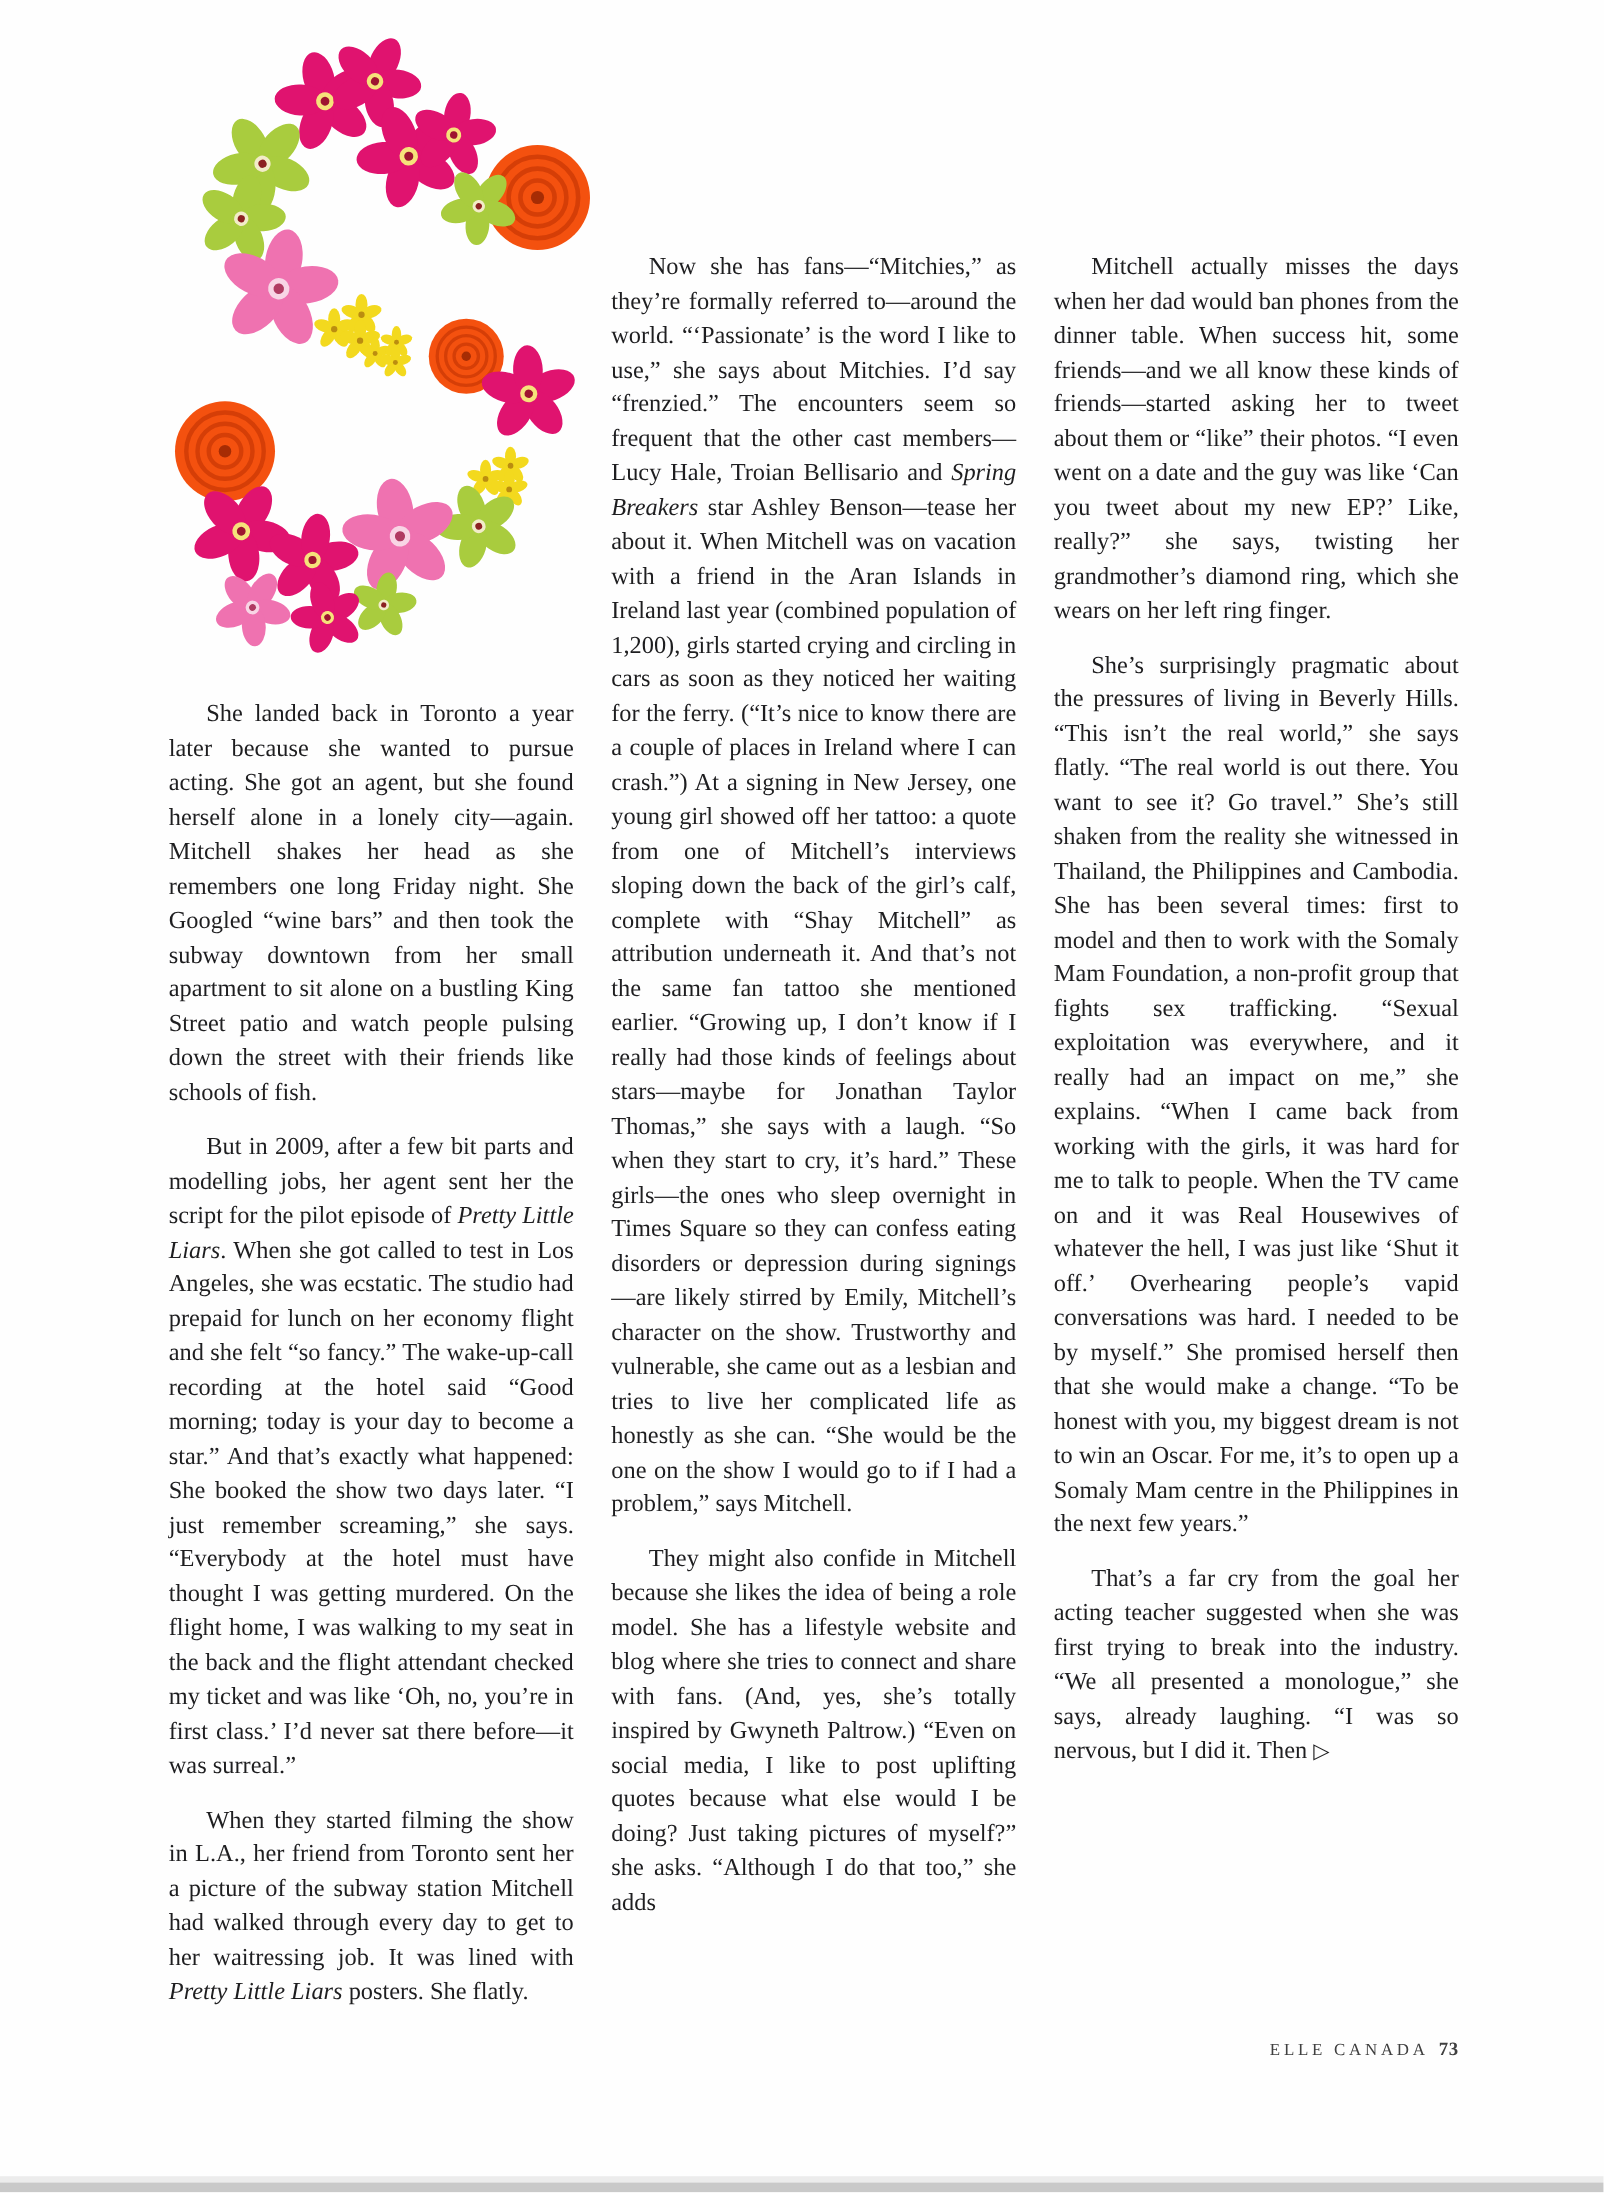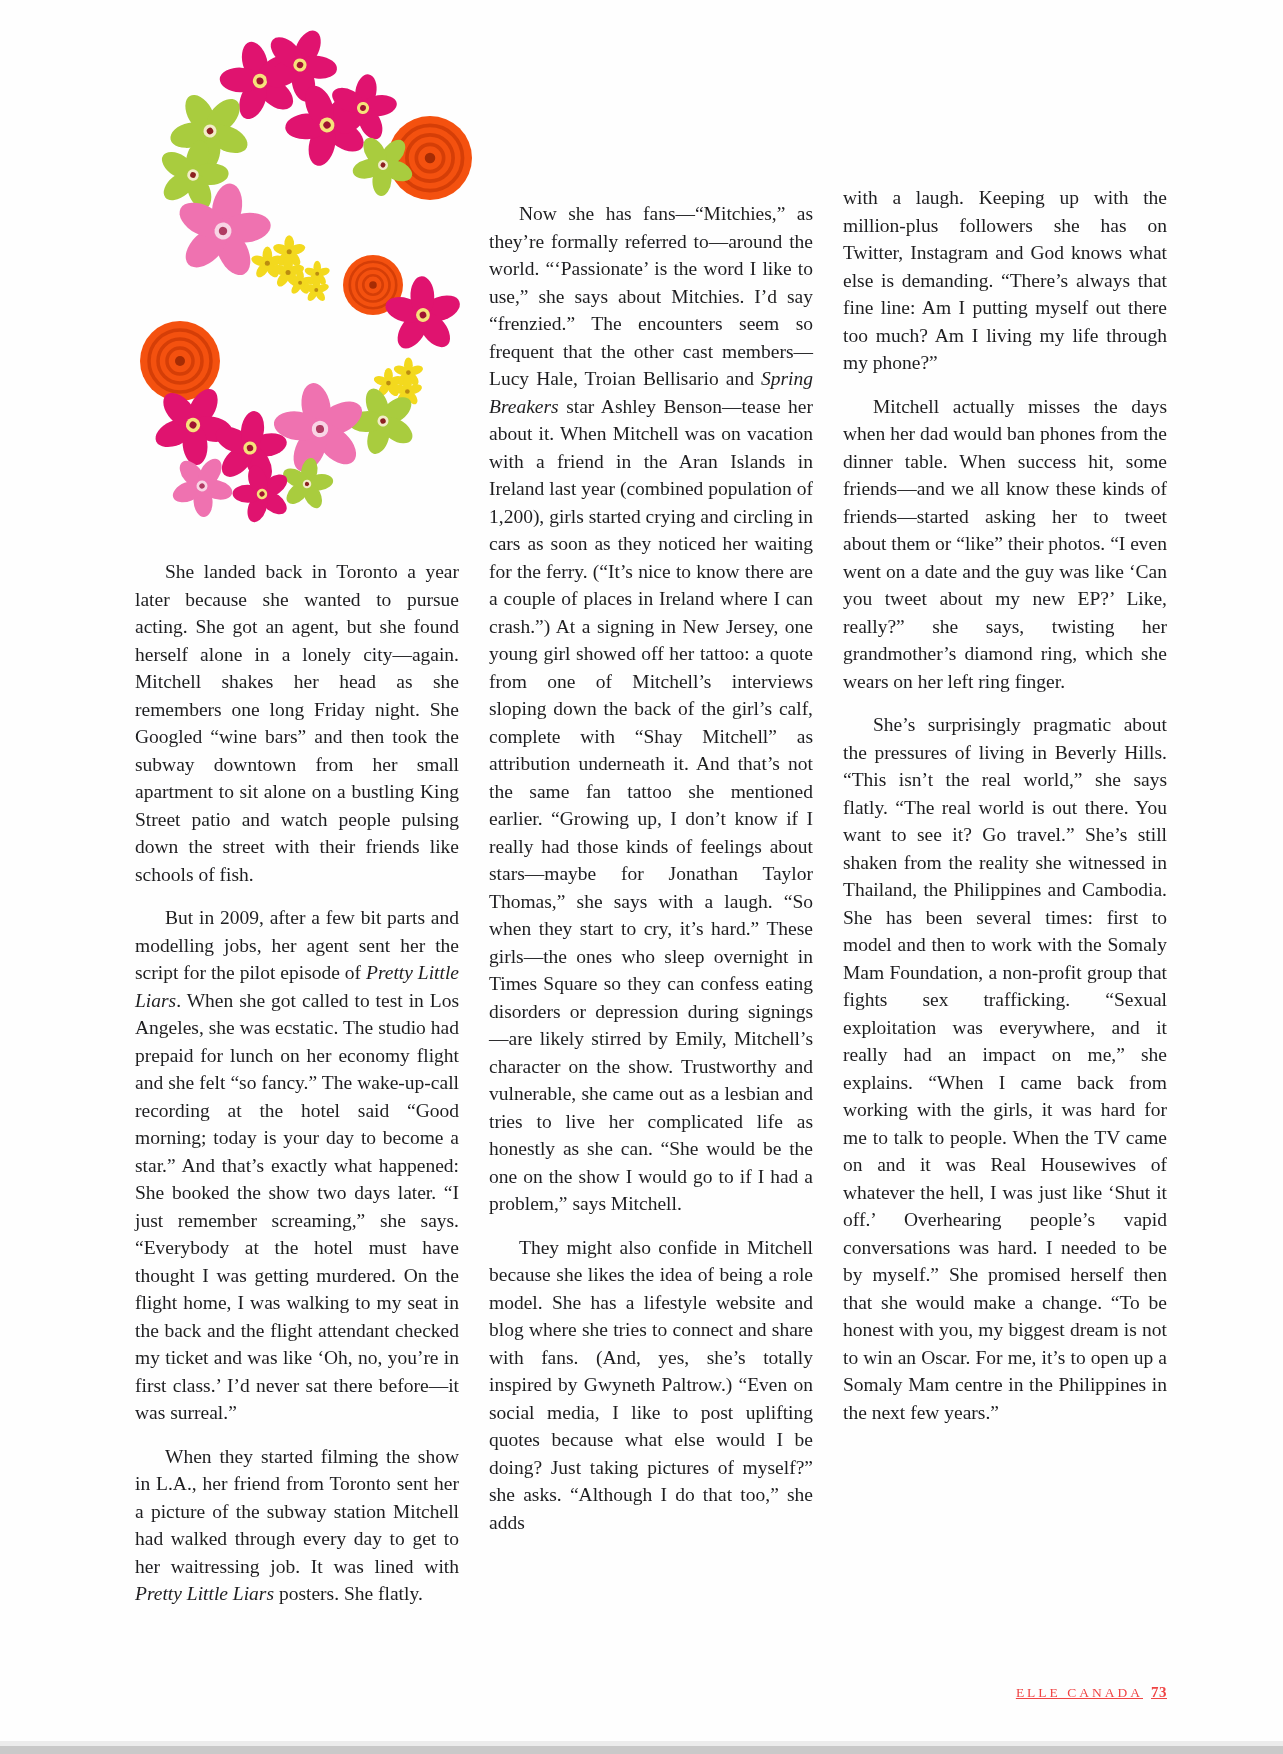--- a/index.html
+++ b/index.html
@@ -22,24 +22,23 @@
   }
   .col1{left:135px;top:542px;}
   .col2{left:489px;top:184px;}
   .col3{left:843px;top:184px;}
   .para{margin:0;}
   .para.indent{text-indent:30px;margin-top:16px;}
   .it{font-style:italic;}
   .marker{font-style:normal;font-size:17px;letter-spacing:0;}
   .floral{position:absolute;left:112px;top:16px;width:360px;height:522px;}
   .footer{
-    position:absolute;top:1684px;right:116px;
-    font-size:13.5px;letter-spacing:3px;color:#ef4444;
+    position:absolute;top:1632px;right:116px;
+    font-size:13.5px;letter-spacing:3px;color:#404040;
     white-space:nowrap;
-    text-decoration:underline;
   }
   .footer .pagenum{font-weight:bold;font-size:15px;letter-spacing:0.5px;margin-left:8px;}
   .scan-edge-light{position:absolute;left:0;right:0;bottom:8px;height:5px;background:#ececec;}
   .scan-edge-dark{position:absolute;left:0;right:0;bottom:0;height:8px;background:#c9c9c9;}
 </style>
 </head>
 <body>
 
 <div class="page">
 
@@ -118,23 +117,23 @@
   <div class="col col1" lang="en">
       <p class="para indent"><span>She landed back in Toronto a year later because she wanted to pursue acting. She got an agent, but she found herself alone in a lonely city—again. Mitchell shakes her head as she remembers one long Friday night. She Googled “wine bars” and then took the subway downtown from her small apartment to sit alone on a bustling King Street patio and watch people pulsing down the street with their friends like schools of fish.</span></p>
       <p class="para indent"><span>But in 2009, after a few bit parts and modelling jobs, her agent sent her the script for the pilot episode of </span><span class="it">Pretty Little Liars</span><span>. When she got called to test in Los Angeles, she was ecstatic. The studio had prepaid for lunch on her economy flight and she felt “so fancy.” The wake-up-call recording at the hotel said “Good morning; today is your day to become a star.” And that’s exactly what happened: She booked the show two days later. “I just remember screaming,” she says. “Everybody at the hotel must have thought I was getting murdered. On the flight home, I was walking to my seat in the back and the flight attendant checked my ticket and was like ‘Oh, no, you’re in first class.’ I’d never sat there before—it was surreal.”</span></p>
       <p class="para indent"><span>When they started filming the show in L.A., her friend from Toronto sent her a picture of the subway station Mitchell had walked through every day to get to her waitressing job. It was lined with </span><span class="it">Pretty Little Liars</span><span> posters. She flatly.</span></p>
     </div>
   <div class="col col2" lang="en">
       <p class="para indent"><span>Now she has fans—“Mitchies,” as they’re formally referred to—around the world. “‘Passionate’ is the word I like to use,” she says about Mitchies. I’d say “frenzied.” The encounters seem so frequent that the other cast members—Lucy Hale, Troian Bellisario and </span><span class="it">Spring Breakers</span><span> star Ashley Benson—tease her about it. When Mitchell was on vacation with a friend in the Aran Islands in Ireland last year (combined population of 1,200), girls started crying and circling in cars as soon as they noticed her waiting for the ferry. (“It’s nice to know there are a couple of places in Ireland where I can crash.”) At a signing in New Jersey, one young girl showed off her tattoo: a quote from one of Mitchell’s interviews sloping down the back of the girl’s calf, complete with “Shay Mitchell” as attribution underneath it. And that’s not the same fan tattoo she mentioned earlier. “Growing up, I don’t know if I really had those kinds of feelings about stars—maybe for Jonathan Taylor Thomas,” she says with a laugh. “So when they start to cry, it’s hard.” These girls—the ones who sleep overnight in Times Square so they can confess eating disorders or depression during signings—are likely stirred by Emily, Mitchell’s character on the show. Trustworthy and vulnerable, she came out as a lesbian and tries to live her complicated life as honestly as she can. “She would be the one on the show I would go to if I had a problem,” says Mitchell.</span></p>
       <p class="para indent"><span>They might also confide in Mitchell because she likes the idea of being a role model. She has a lifestyle website and blog where she tries to connect and share with fans. (And, yes, she’s totally inspired by Gwyneth Paltrow.) “Even on social media, I like to post uplifting quotes because what else would I be doing? Just taking pictures of myself?” she asks. “Although I do that too,” she adds</span></p>
     </div>
   <div class="col col3" lang="en">
-      <p class="para"><span>with a laugh. Keeping up with the million-plus followers she has on Twitter, Instagram and God knows what else is demanding. “There’s always that fine line: Am I putting myself out there too much? Am I living my life through my phone?”</span></p>
       <p class="para indent"><span>Mitchell actually misses the days when her dad would ban phones from the dinner table. When success hit, some friends—and we all know these kinds of friends—started asking her to tweet about them or “like” their photos. “I even went on a date and the guy was like ‘Can you tweet about my new EP?’ Like, really?” she says, twisting her grandmother’s diamond ring, which she wears on her left ring finger.</span></p>
       <p class="para indent"><span>She’s surprisingly pragmatic about the pressures of living in Beverly Hills. “This isn’t the real world,” she says flatly. “The real world is out there. You want to see it? Go travel.” She’s still shaken from the reality she witnessed in Thailand, the Philippines and Cambodia. She has been several times: first to model and then to work with the Somaly Mam Foundation, a non-profit group that fights sex trafficking. “Sexual exploitation was everywhere, and it really had an impact on me,” she explains. “When I came back from working with the girls, it was hard for me to talk to people. When the TV came on and it was Real Housewives of whatever the hell, I was just like ‘Shut it off.’ Overhearing people’s vapid conversations was hard. I needed to be by myself.” She promised herself then that she would make a change. “To be honest with you, my biggest dream is not to win an Oscar. For me, it’s to open up a Somaly Mam centre in the Philippines in the next few years.”</span></p>
+      <p class="para indent"><span>That’s a far cry from the goal her acting teacher suggested when she was first trying to break into the industry. “We all presented a monologue,” she says, already laughing. “I was so nervous, but I did it. Then </span><span class="marker">▷</span></p>
     </div>
 
   <div class="footer">
     <span>ELLE CANADA</span><span class="pagenum">73</span>
   </div>
 
   <div class="scan-edge-light"></div>
   <div class="scan-edge-dark"></div>
 </div>
 

